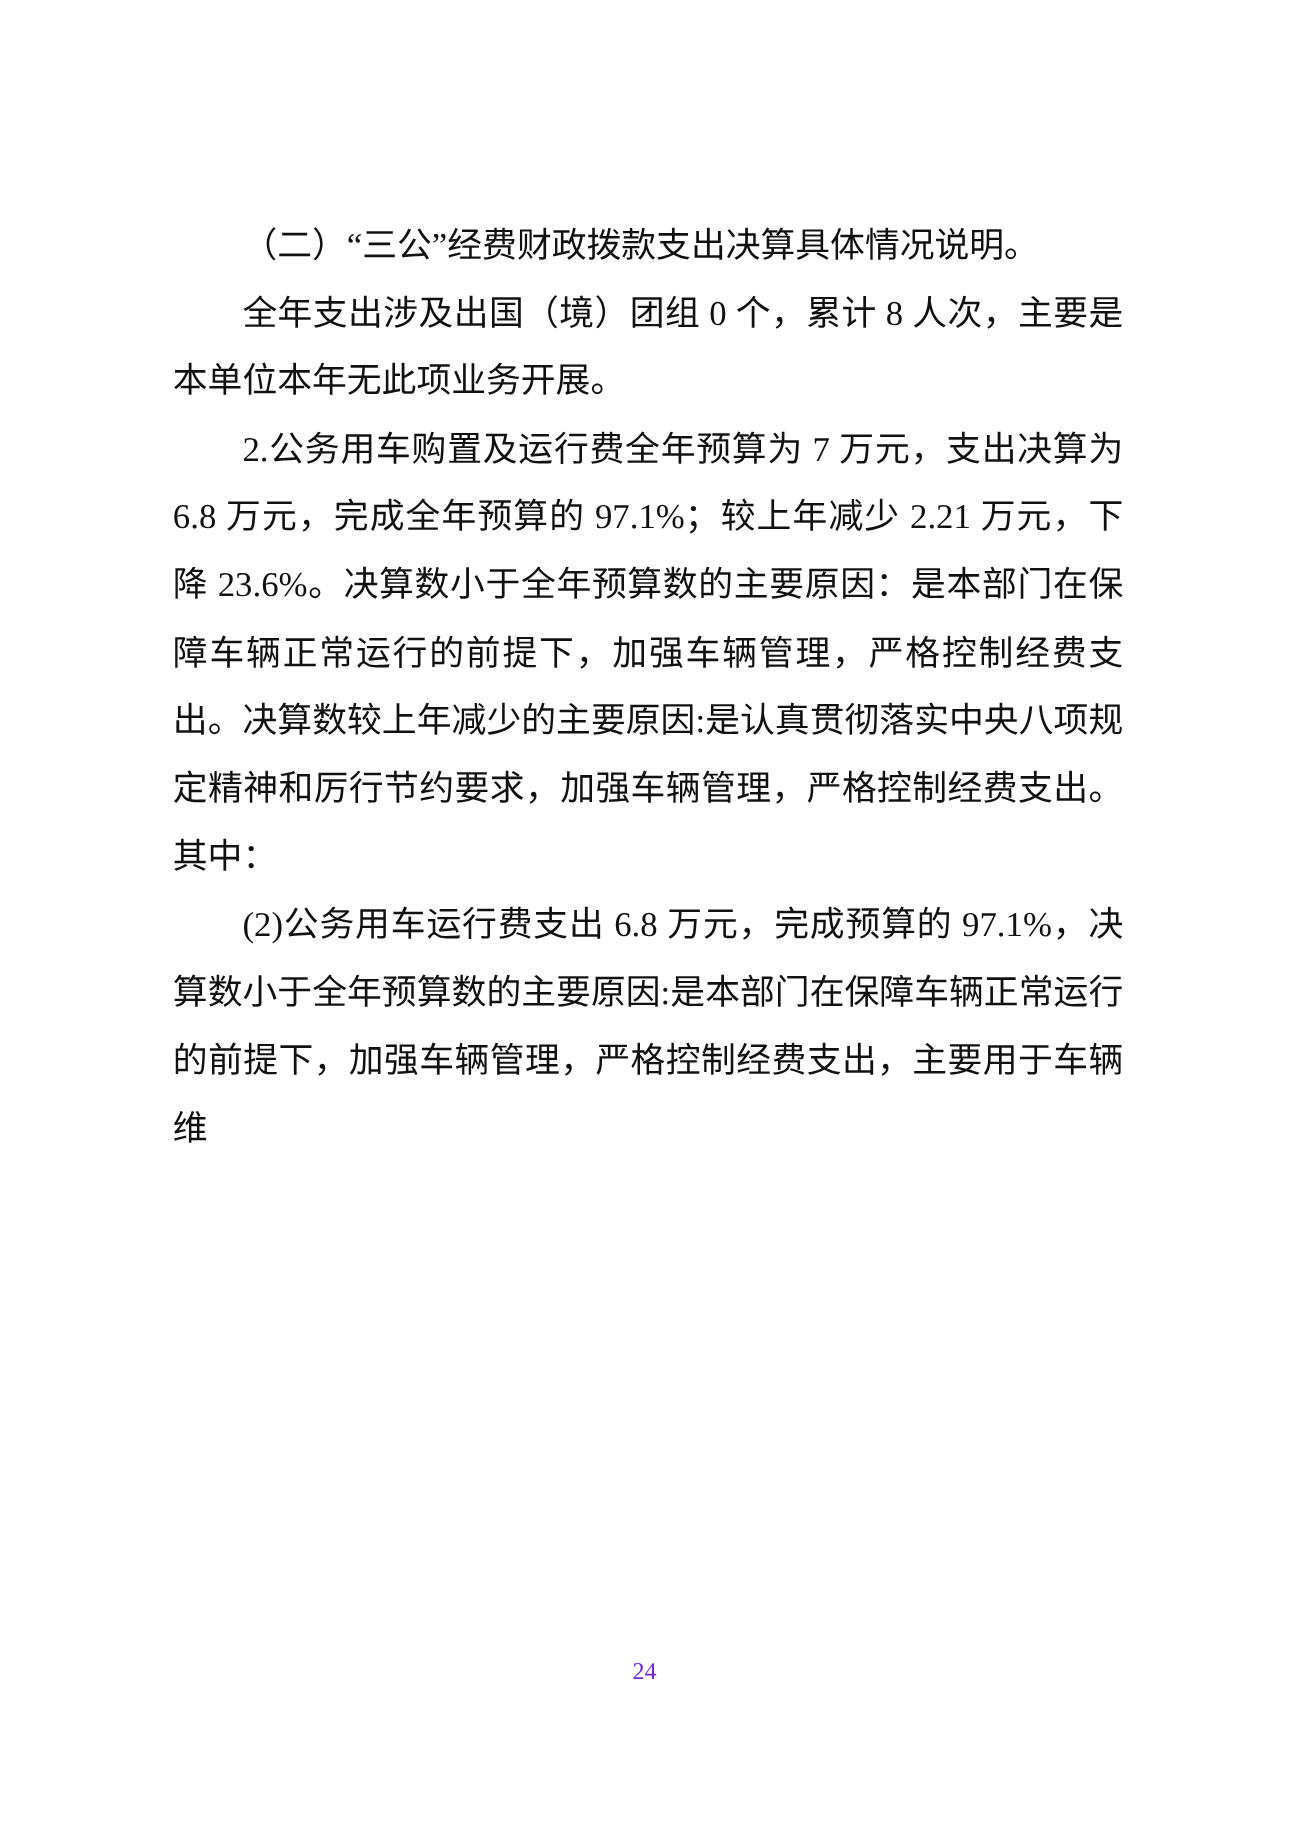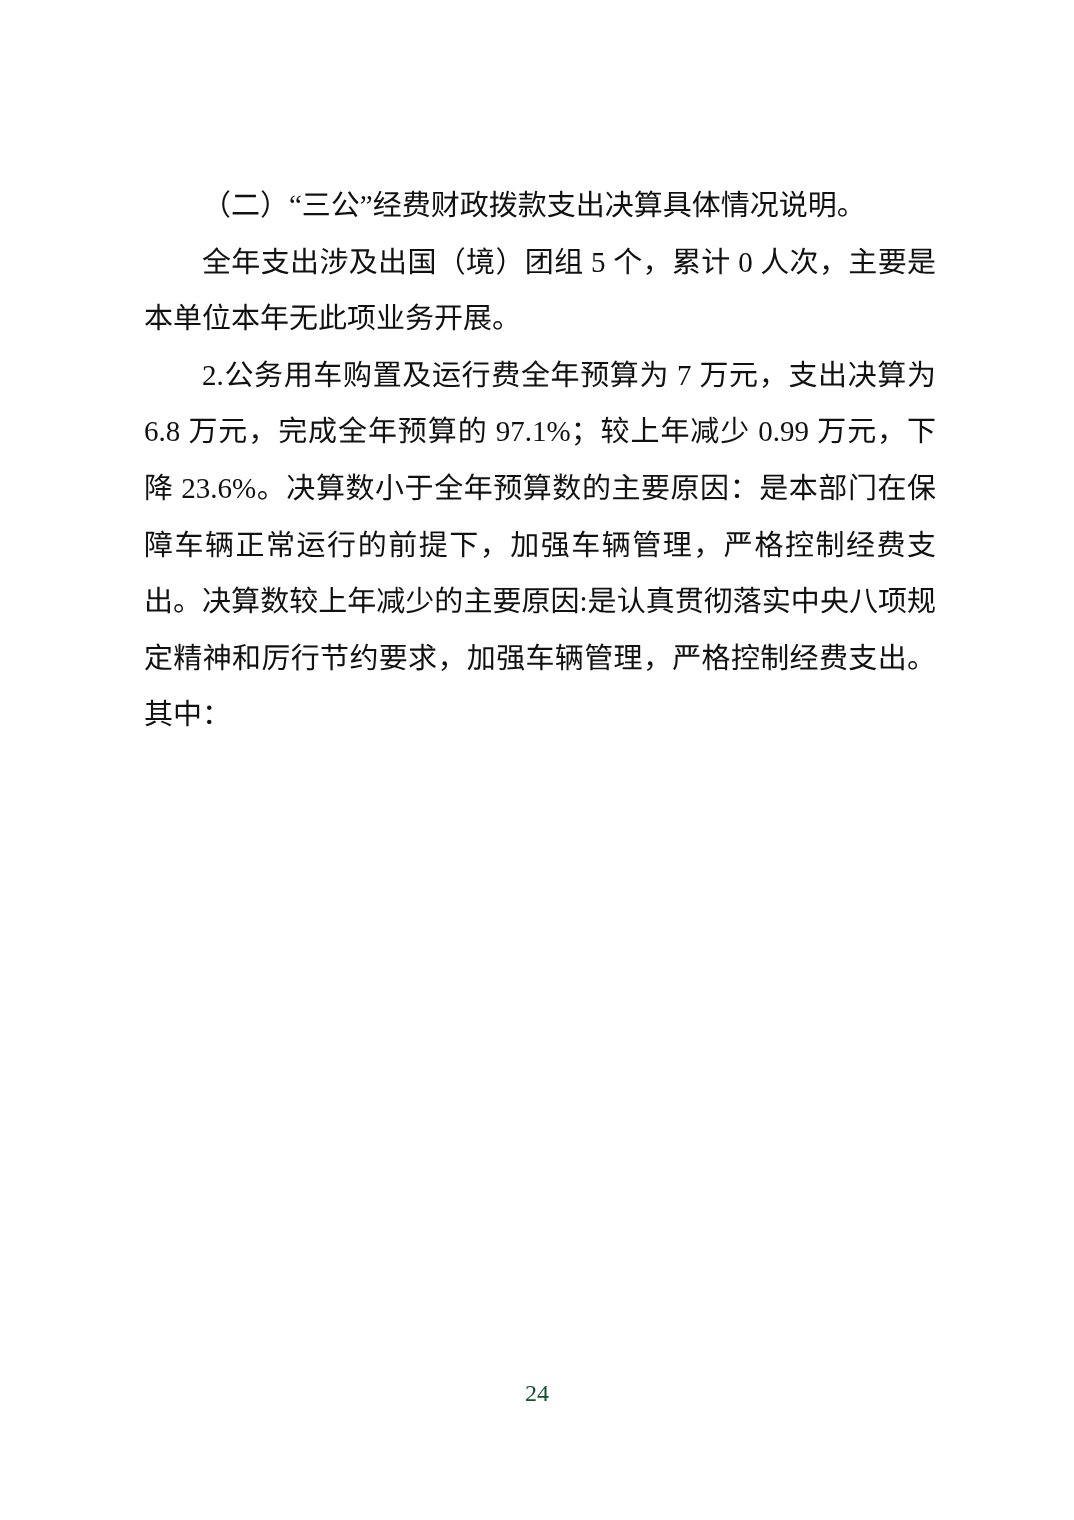--- a/index.html
+++ b/index.html
@@ -32,29 +32,30 @@
     text-indent: 2em;
     color: #111111;
     word-break: break-all;
   }
   .page-number {
     position: absolute;
     left: 0;
     right: 0;
     top: 1381px;
     text-align: center;
-    font-size: 24px;
+    font-size: 20px;
     line-height: 24px;
-    color: #14532d;
+    color: #6d28d9;
     font-family: "Liberation Serif", "DejaVu Serif", serif;
   }
 </style>
 </head>
 <body>
 
 <div class="page">
   <div class="content">
     <p class="para">（二）“三公”经费财政拨款支出决算具体情况说明。</p>
-    <p class="para">全年支出涉及出国（境）团组 5 个，累计 0 人次，主要是本单位本年无此项业务开展。</p>
-    <p class="para">2.公务用车购置及运行费全年预算为 7 万元，支出决算为 6.8 万元，完成全年预算的 97.1%；较上年减少 0.99 万元，下降 23.6%。决算数小于全年预算数的主要原因：是本部门在保障车辆正常运行的前提下，加强车辆管理，严格控制经费支出。决算数较上年减少的主要原因:是认真贯彻落实中央八项规定精神和厉行节约要求，加强车辆管理，严格控制经费支出。其中：</p>
+    <p class="para">全年支出涉及出国（境）团组 0 个，累计 8 人次，主要是本单位本年无此项业务开展。</p>
+    <p class="para">2.公务用车购置及运行费全年预算为 7 万元，支出决算为 6.8 万元，完成全年预算的 97.1%；较上年减少 2.21 万元，下降 23.6%。决算数小于全年预算数的主要原因：是本部门在保障车辆正常运行的前提下，加强车辆管理，严格控制经费支出。决算数较上年减少的主要原因:是认真贯彻落实中央八项规定精神和厉行节约要求，加强车辆管理，严格控制经费支出。其中：</p>
+    <p class="para">(2)公务用车运行费支出 6.8 万元，完成预算的 97.1%，决算数小于全年预算数的主要原因:是本部门在保障车辆正常运行的前提下，加强车辆管理，严格控制经费支出，主要用于车辆维</p>
   </div>
   <div class="page-number">24</div>
 </div>
 
 </body></html>

